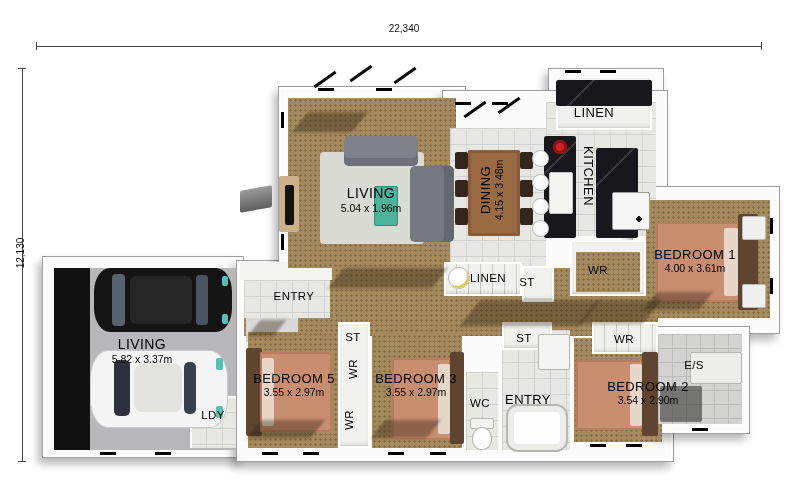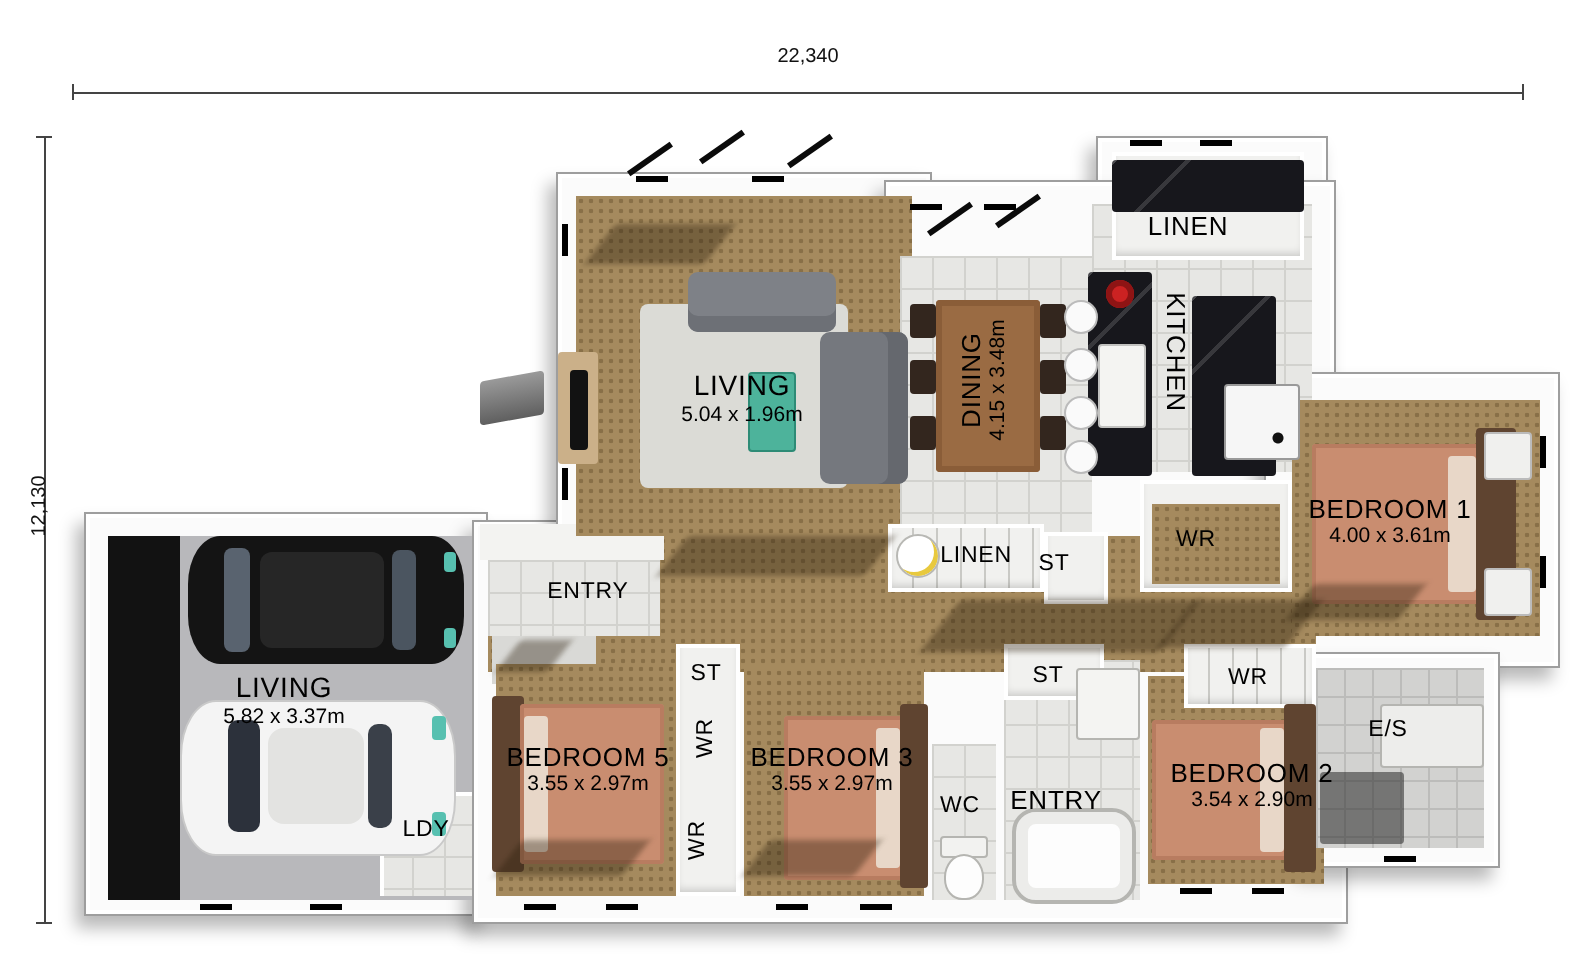--- a/index.html
+++ b/index.html
@@ -290,21 +290,21 @@
   </div>
 
   <div class="lbl" style="left:528px;top:400px;">
     <div class="nm">ENTRY</div>
   </div>
 
   <div class="lbl small" style="left:524px;top:339px;">
     <div class="nm">ST</div>
   </div>
 
-  <div class="lbl" style="left:626px;top:393px;">
+  <div class="lbl" style="left:648px;top:393px;">
     <div class="nm">BEDROOM 2</div>
     <div class="sz">3.54 x 2.90m</div>
   </div>
 
   <div class="lbl small" style="left:624px;top:340px;">
     <div class="nm">WR</div>
   </div>
 
   <div class="lbl small" style="left:694px;top:366px;">
     <div class="nm">E/S</div>

